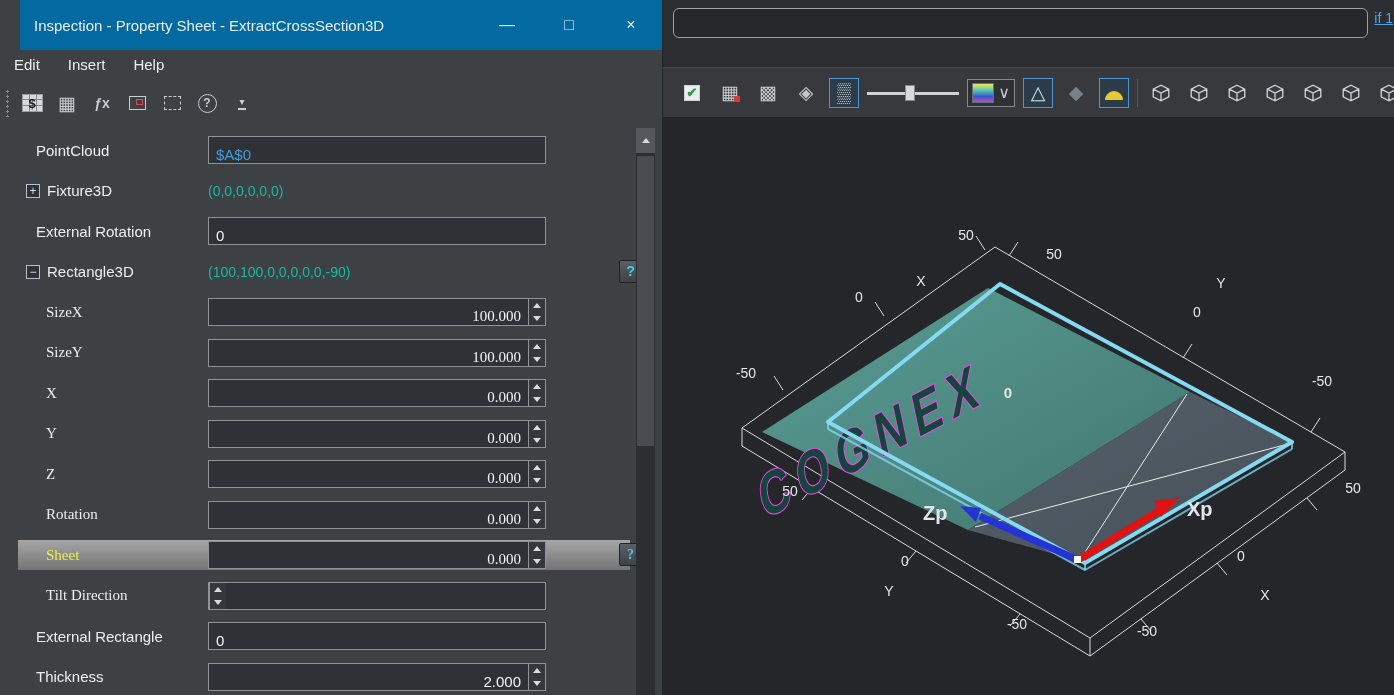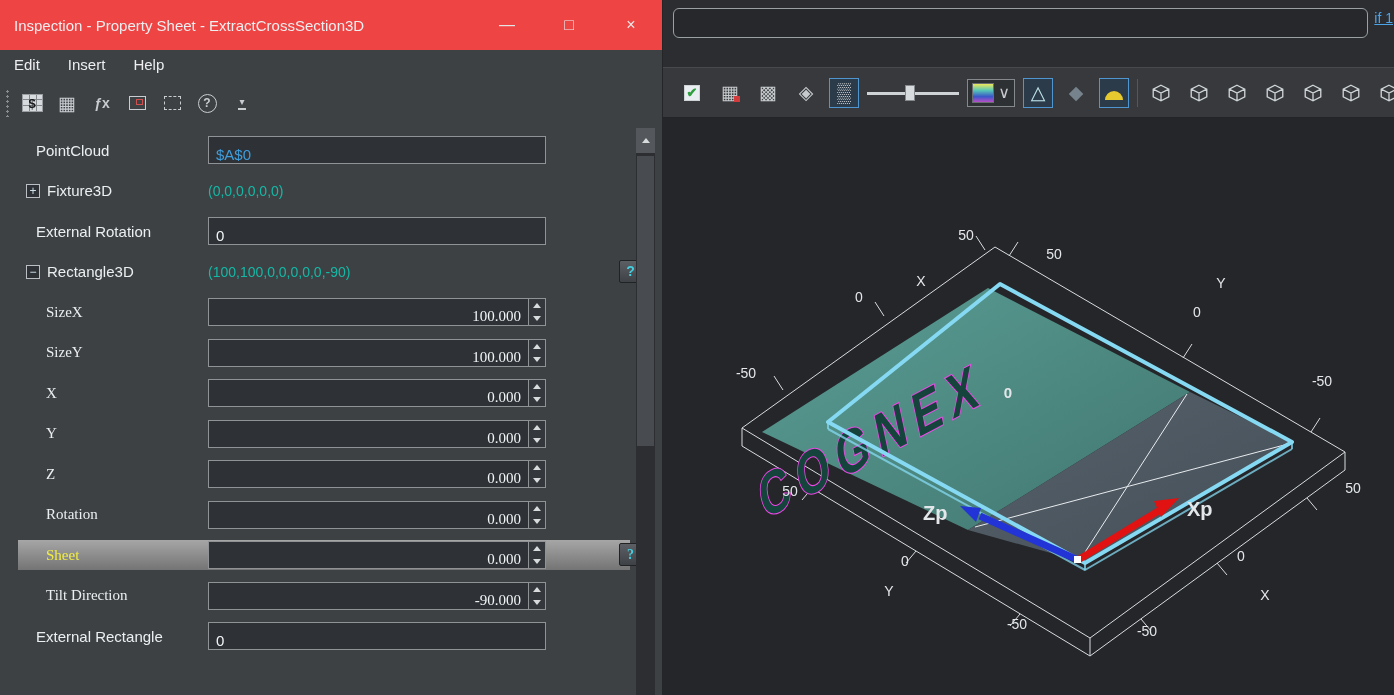--- a/index.html
+++ b/index.html
@@ -1,21 +1,21 @@
 <!DOCTYPE html>
 <html><head>
 <meta charset="utf-8">
 <style>
   * { box-sizing: border-box; margin: 0; padding: 0; }
   body { font-family: "Liberation Sans", sans-serif; background:#1e1f21; }
   .screen { width:1394px; height:695px; display:flex; overflow:hidden; position:relative; }
 
   
   .left-window { width:663px; flex:0 0 663px; background:#3e4144; display:flex; flex-direction:column; border-right:1px solid #232527; }
-  .titlebar { height:50px; background:#ef4444; display:flex; align-items:center; padding-left:14px; color:#eceef0; font-size:15px; }
+  .titlebar { height:50px; background:#0369a1; display:flex; align-items:center; padding-left:14px; color:#eceef0; font-size:15px;margin-left:20px; }
   .titlebar .ttl { flex:1; }
   .wbtn { width:62px; height:50px; display:flex; align-items:center; justify-content:center; color:#e6e8ea; font-size:16px; cursor:default; }
   .menubar { height:28px; display:flex; align-items:center; gap:28px; padding-left:14px; color:#eceef0; font-size:15px; background:#3e4144; }
   .menubar span { cursor:default; }
   .lt-toolbar { height:50px; display:flex; align-items:center; gap:9px; padding-left:5px; background:#3e4144; }
   .hdl { width:5px; height:28px; background-image:radial-gradient(#888c90 1px, transparent 1.2px); background-size:5px 5px; }
   .lt-btn { min-width:26px; height:26px; display:flex; align-items:center; justify-content:center; color:#c9cdd1; position:relative; }
   .sheet { width:21px; height:18px; background:#d7dadd; border:1px solid #9a9ea2; position:relative;
            background-image:repeating-linear-gradient(0deg, transparent 0 5px, #84888c 5px 6px),
                             repeating-linear-gradient(90deg, transparent 0 6px, #84888c 6px 7px); }
@@ -256,39 +256,52 @@
                 <i class="tri-dn"></i>
               </span>
             </span>
           </span>
         <span class="rowbtn">?</span>
       </div>
 
       <div class="prow child">
         <span class="plabel">Tilt Direction</span>
         <span class="pinput">
-            <span class="numval">-90.000</span>
             <span class="spin">
               <span>
                 <i class="tri-up"></i>
               </span>
               <span>
                 <i class="tri-dn"></i>
               </span>
             </span>
           </span>
       </div>
 
       <div class="prow">
         <span class="plabel">External Rectangle</span>
         <span class="pinput">
             <span class="lv">0</span>
           </span>
       </div>
 
+      <div class="prow">
+        <span class="plabel">Thickness</span>
+        <span class="pinput">
+            <span class="numval">2.000</span>
+            <span class="spin">
+              <span>
+                <i class="tri-up"></i>
+              </span>
+              <span>
+                <i class="tri-dn"></i>
+              </span>
+            </span>
+          </span>
+      </div>
 
       <div class="sbar">
         <span class="sb-up">
             <i class="tri-up"></i>
           </span>
         <span class="sb-thumb"></span>
       </div>
     </div>
   </div>
 

